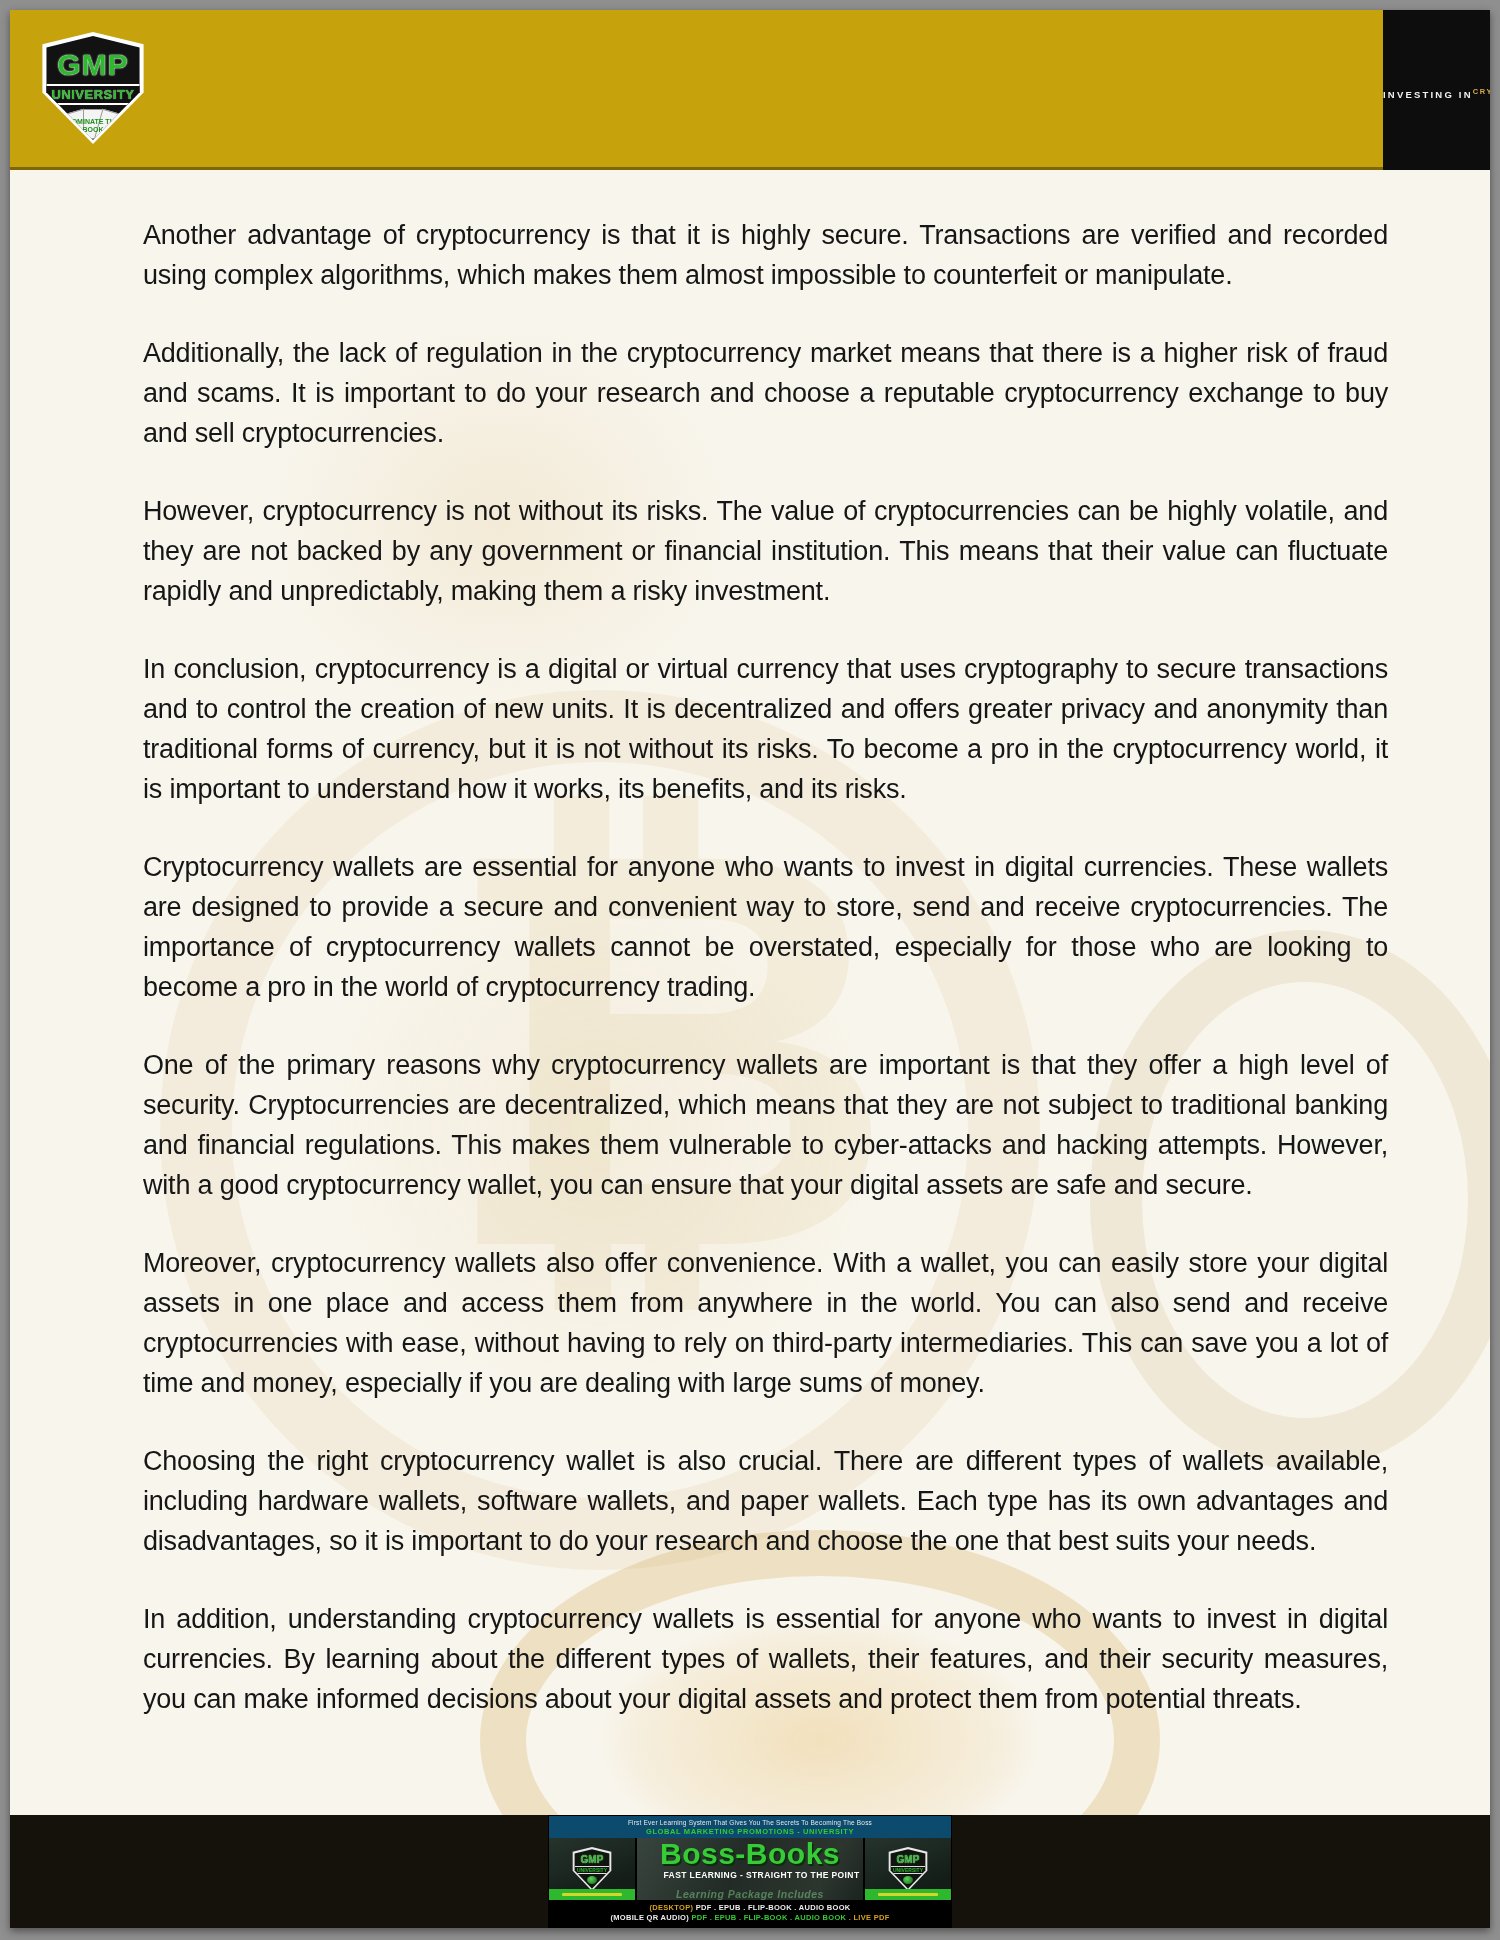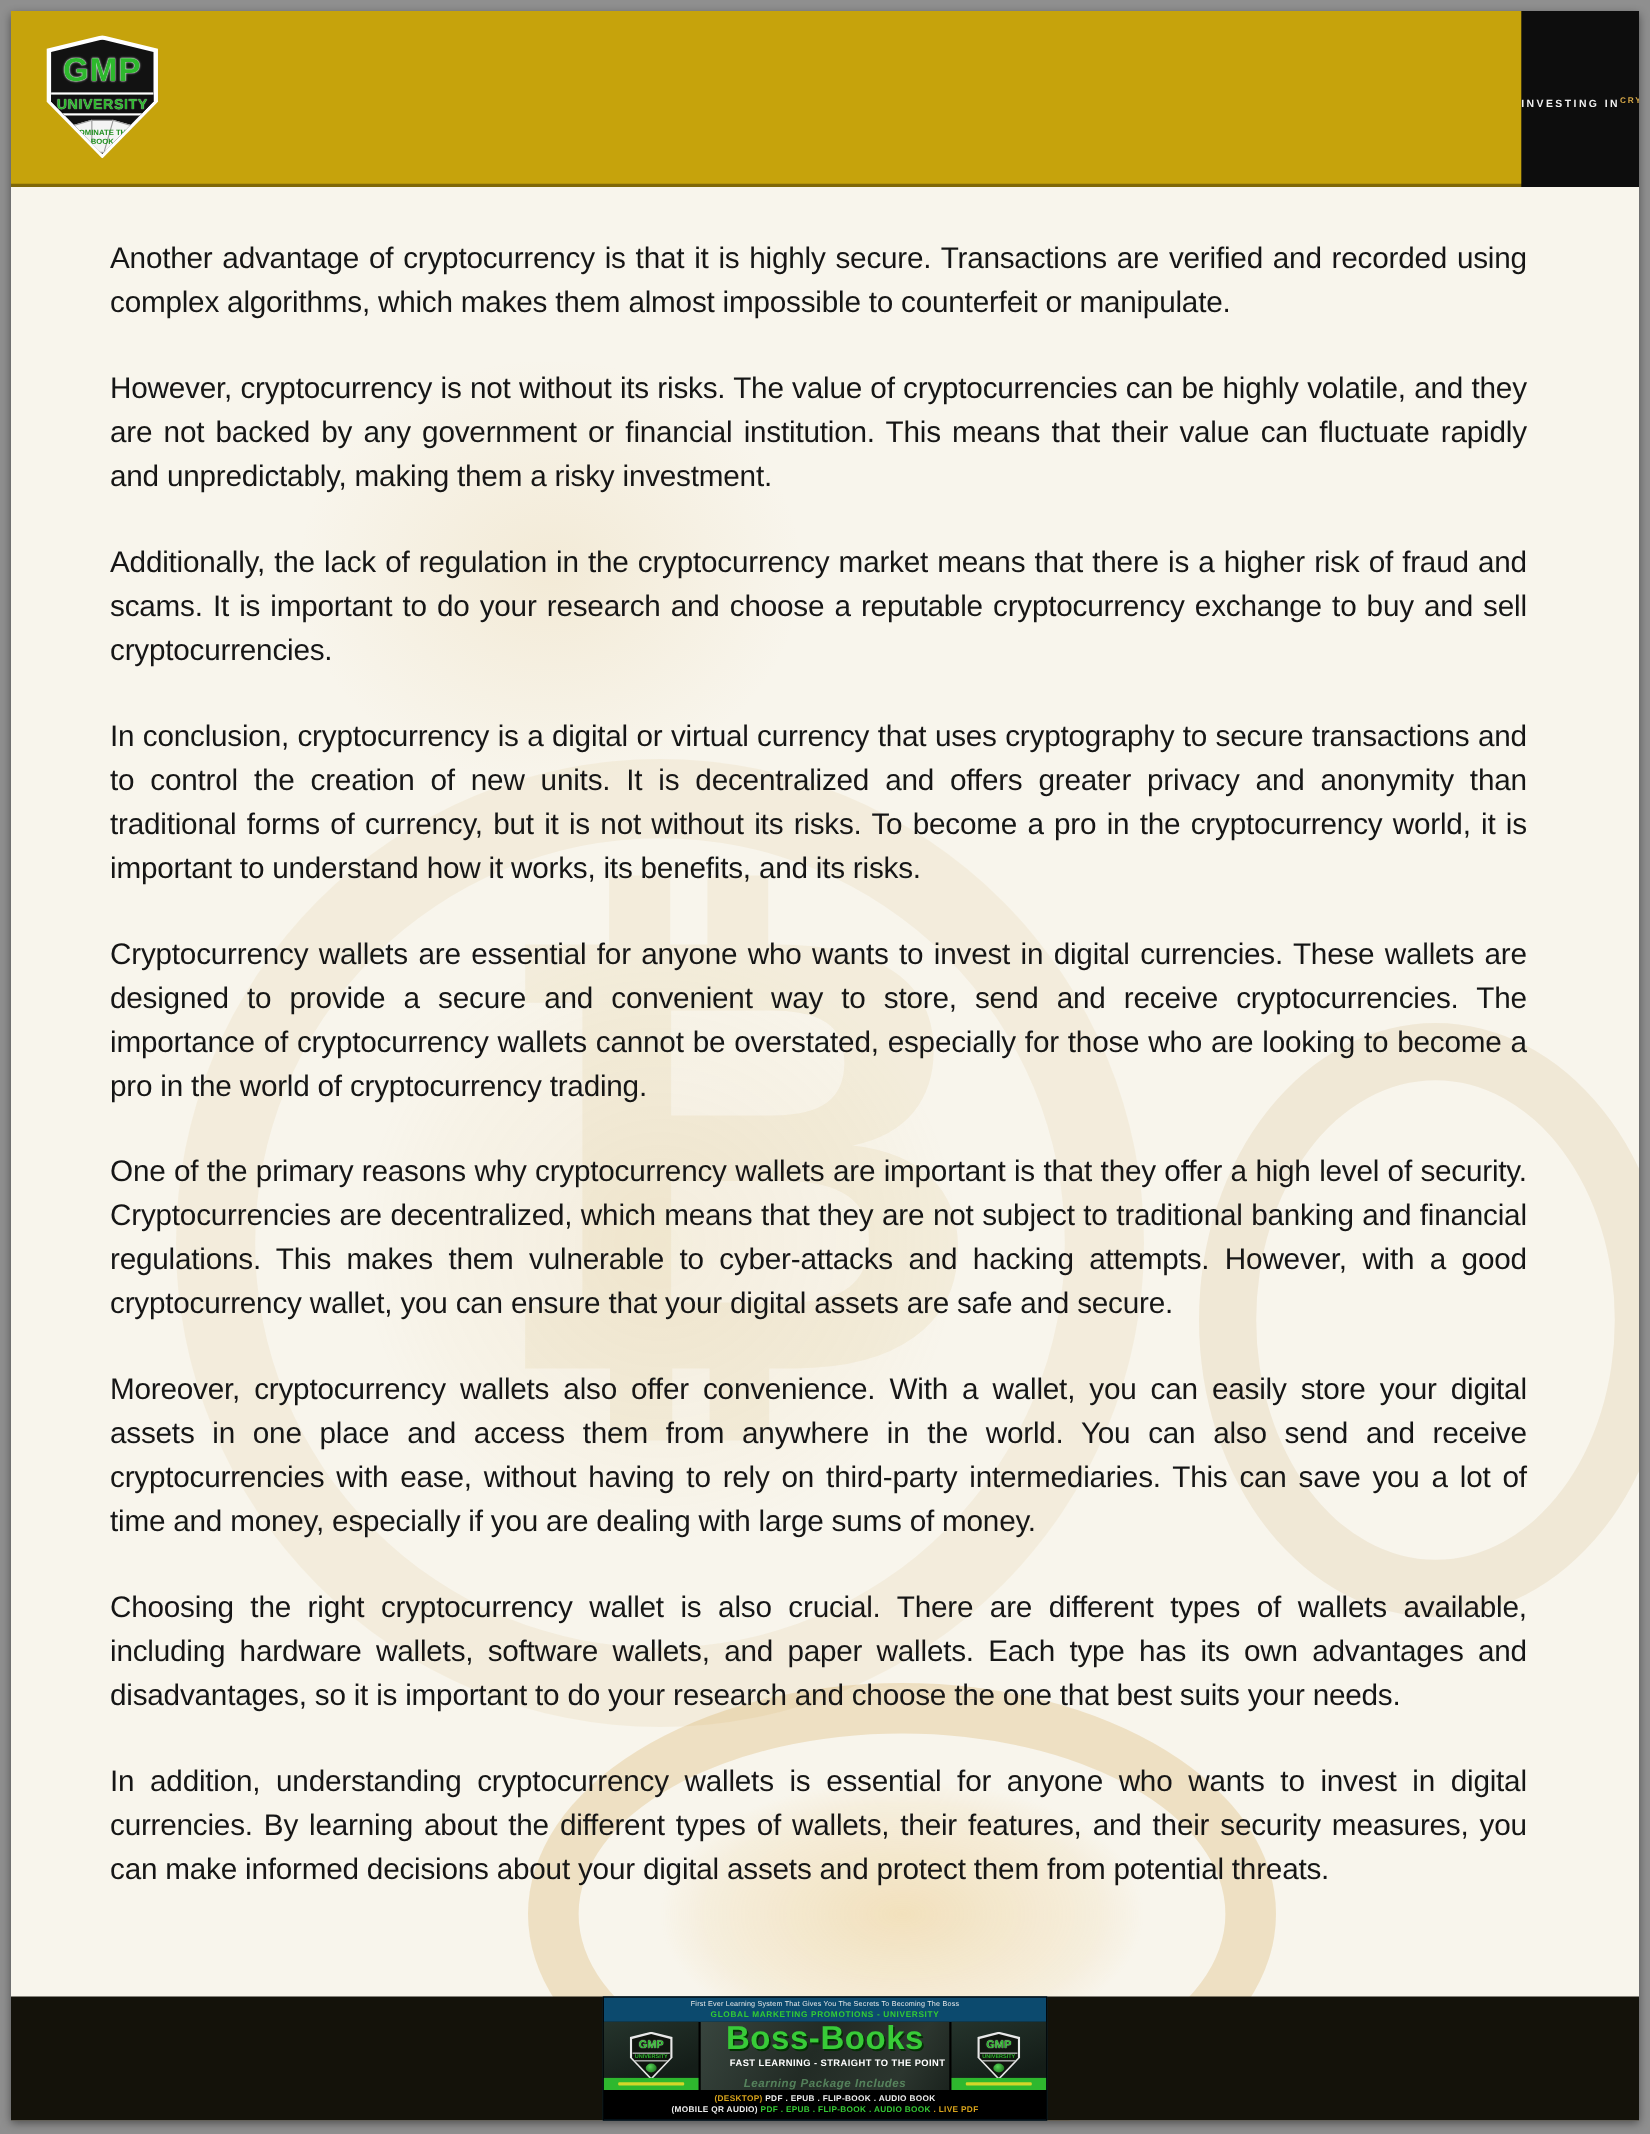--- a/index.html
+++ b/index.html
@@ -93,20 +93,21 @@
     background:radial-gradient(closest-side, rgba(228,178,80,.30), rgba(228,178,80,.10) 60%, rgba(228,178,80,0) 75%); }
 
   
   .content {
     position:absolute; left:90px; top:163px; width:1288px; z-index:2; padding-top:42px;
     color:#161616;
   }
   .content p {
     font-size:27px; line-height:40px; text-align:justify; margin-bottom:38px;
     letter-spacing:-.2px;
+    margin-left:43px;
   }
   .content h1 {
     font-size:53px; line-height:58px; font-weight:bold; color:#0e0e0e;
     letter-spacing:-1px; margin:22px 0 26px 0;
     -webkit-text-stroke:1.6px #0e0e0e;
   }
 
   
   .footer-band {
     position:absolute; left:0; top:1805px; width:1480px; height:113px;
@@ -191,22 +192,22 @@
   </div>
 
   <div class="wm wm-blob1"></div>
   <div class="wm wm-coin-mid"></div>
   <div class="wm wm-btc-glyph">₿</div>
   <div class="wm wm-ring-right"></div>
   <div class="wm wm-coin-bottom"></div>
 
   <div class="content">
     <p>Another advantage of cryptocurrency is that it is highly secure. Transactions are verified and recorded using complex algorithms, which makes them almost impossible to counterfeit or manipulate.</p>
+    <p>Additionally, the lack of regulation in the cryptocurrency market means that there is a higher risk of fraud and scams. It is important to do your research and choose a reputable cryptocurrency exchange to buy and sell cryptocurrencies.</p>
     <p>However, cryptocurrency is not without its risks. The value of cryptocurrencies can be highly volatile, and they are not backed by any government or financial institution. This means that their value can fluctuate rapidly and unpredictably, making them a risky investment.</p>
-    <p>Additionally, the lack of regulation in the cryptocurrency market means that there is a higher risk of fraud and scams. It is important to do your research and choose a reputable cryptocurrency exchange to buy and sell cryptocurrencies.</p>
     <p>In conclusion, cryptocurrency is a digital or virtual currency that uses cryptography to secure transactions and to control the creation of new units. It is decentralized and offers greater privacy and anonymity than traditional forms of currency, but it is not without its risks. To become a pro in the cryptocurrency world, it is important to understand how it works, its benefits, and its risks.</p>
     <p>Cryptocurrency wallets are essential for anyone who wants to invest in digital currencies. These wallets are designed to provide a secure and convenient way to store, send and receive cryptocurrencies. The importance of cryptocurrency wallets cannot be overstated, especially for those who are looking to become a pro in the world of cryptocurrency trading.</p>
     <p>One of the primary reasons why cryptocurrency wallets are important is that they offer a high level of security. Cryptocurrencies are decentralized, which means that they are not subject to traditional banking and financial regulations. This makes them vulnerable to cyber-attacks and hacking attempts. However, with a good cryptocurrency wallet, you can ensure that your digital assets are safe and secure.</p>
     <p>Moreover, cryptocurrency wallets also offer convenience. With a wallet, you can easily store your digital assets in one place and access them from anywhere in the world. You can also send and receive cryptocurrencies with ease, without having to rely on third-party intermediaries. This can save you a lot of time and money, especially if you are dealing with large sums of money.</p>
     <p>Choosing the right cryptocurrency wallet is also crucial. There are different types of wallets available, including hardware wallets, software wallets, and paper wallets. Each type has its own advantages and disadvantages, so it is important to do your research and choose the one that best suits your needs.</p>
     <p>In addition, understanding cryptocurrency wallets is essential for anyone who wants to invest in digital currencies. By learning about the different types of wallets, their features, and their security measures, you can make informed decisions about your digital assets and protect them from potential threats.</p>
   </div>
 
   <div class="footer-band">
     <div class="banner">

